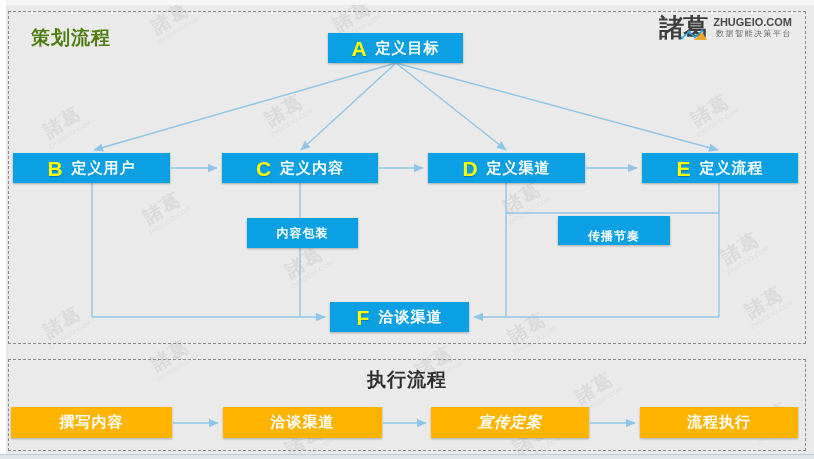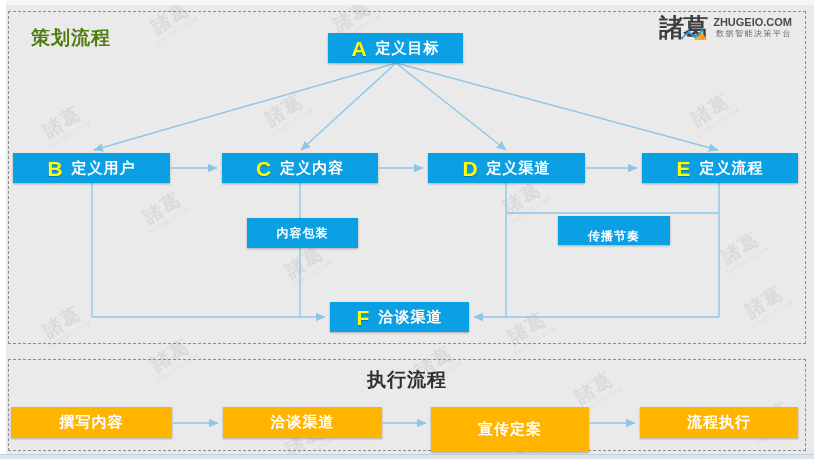--- a/index.html
+++ b/index.html
@@ -50,21 +50,21 @@
   .node-a{left:328px;top:33px;width:135px;height:30px;}
   .node-b{left:13px;top:153px;width:157px;height:30px;}
   .node-c{left:222px;top:153px;width:156px;height:30px;}
   .node-d{left:428px;top:153px;width:157px;height:30px;}
   .node-e{left:642px;top:153px;width:156px;height:30px;}
   .node-f{left:330px;top:302px;width:139px;height:30px;}
   .subnode-1{left:247px;top:218px;width:111px;height:30px;}
   .subnode-2{left:558px;top:216px;width:112px;height:29px;align-items:flex-end;}
   .step-1{left:11px;top:407px;width:161px;height:31px;}
   .step-2{left:223px;top:407px;width:159px;height:31px;}
-  .step-3{left:431px;top:407px;width:158px;height:45px;}
+  .step-3{left:431px;top:407px;width:158px;height:31px;font-style:italic;}
   .step-4{left:640px;top:407px;width:158px;height:31px;}
 
   .logo{position:absolute;top:15px;right:22px;z-index:5;display:flex;align-items:center;}
   .logo .brand{
     position:relative;font-size:25px;font-weight:bold;color:#3e3e3e;
     letter-spacing:-1px;line-height:1;margin-right:6px;
   }
   .logo .brand svg{position:absolute;right:-2px;bottom:-1px;}
   .logo .text-col{display:flex;flex-direction:column;justify-content:center;}
   .logo .domain{font-size:11px;font-weight:bold;color:#4a4a4a;line-height:1.2;}

